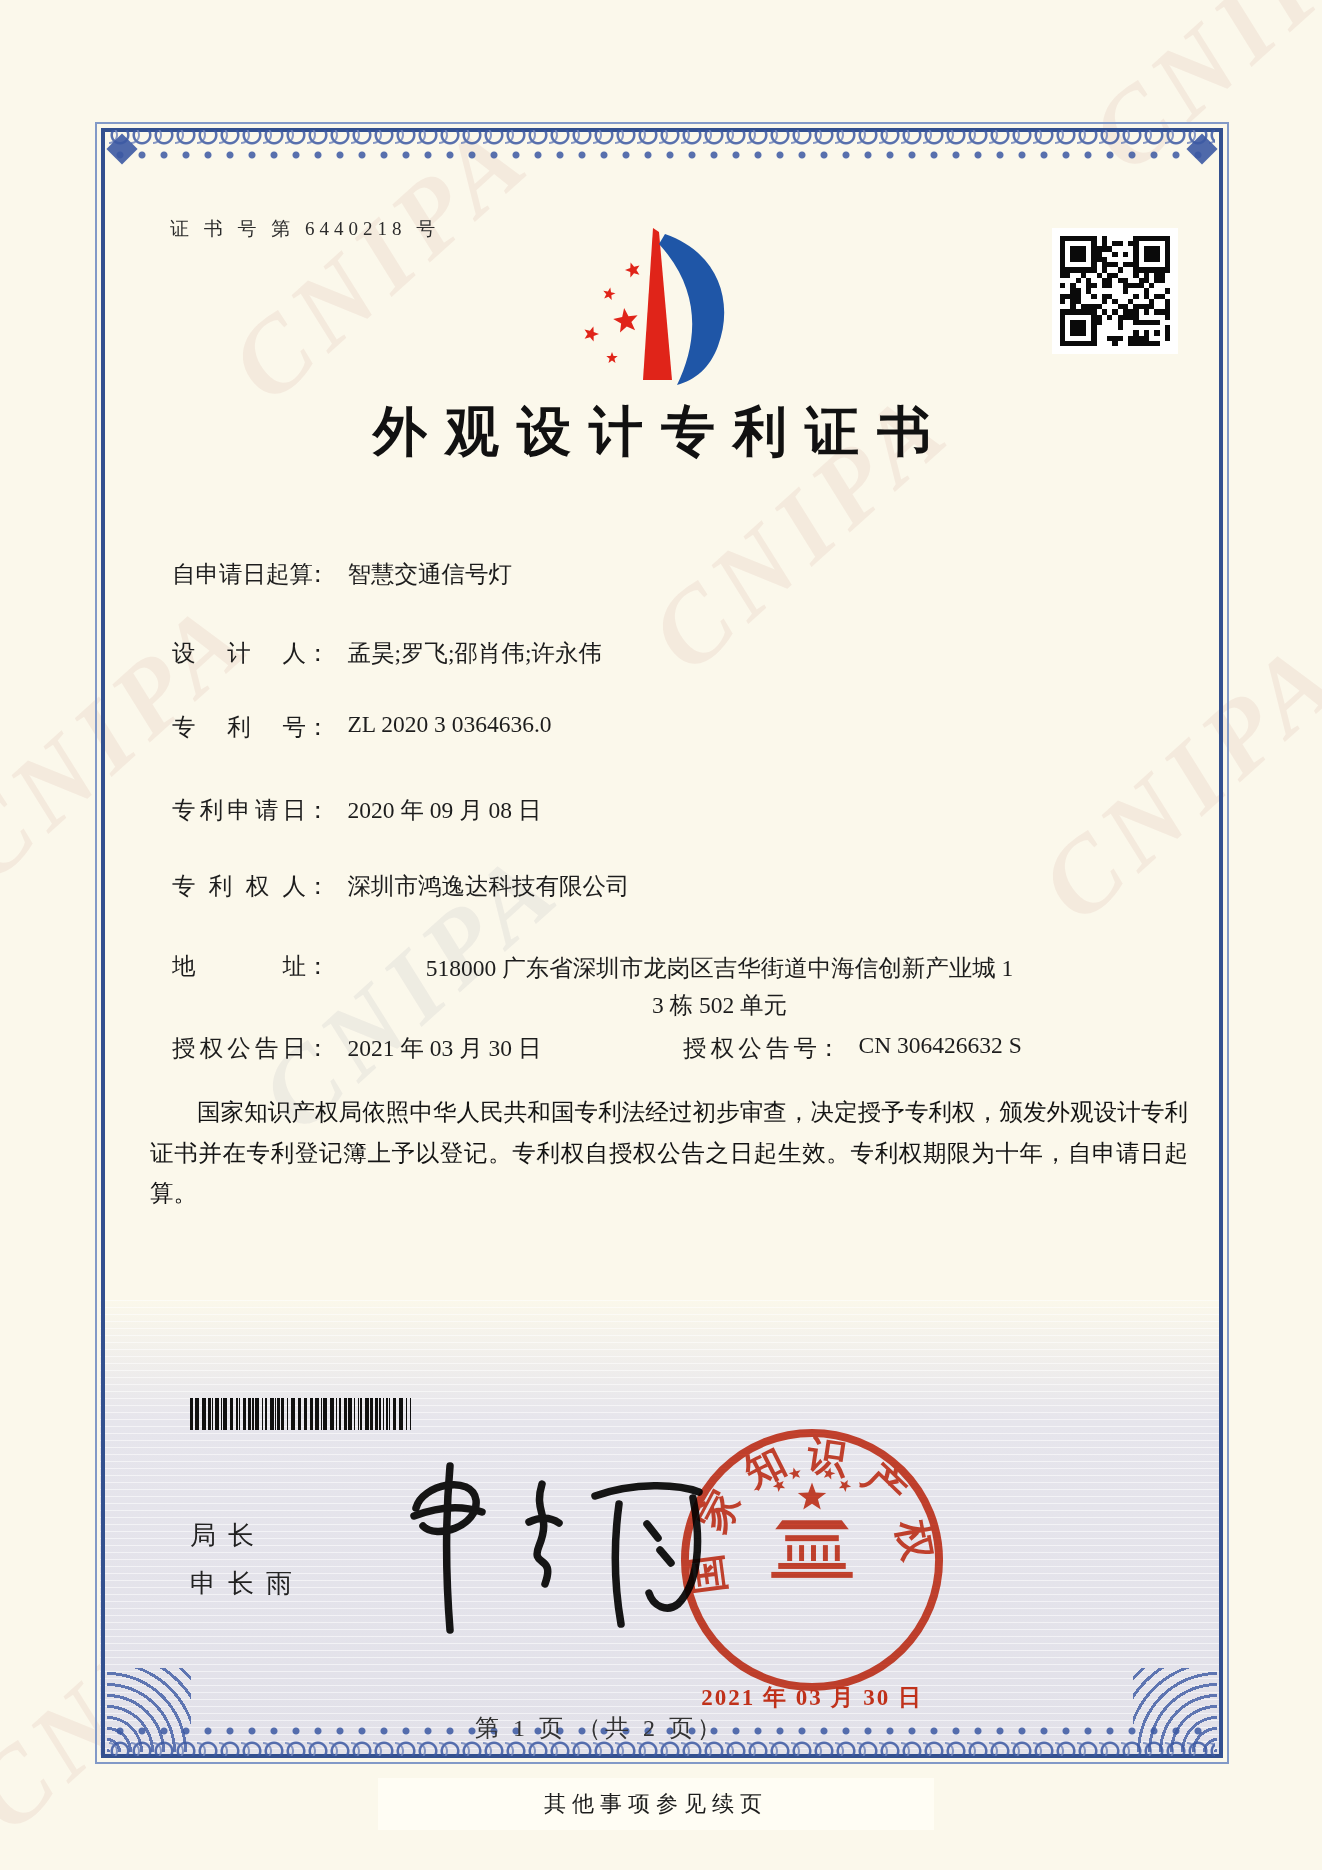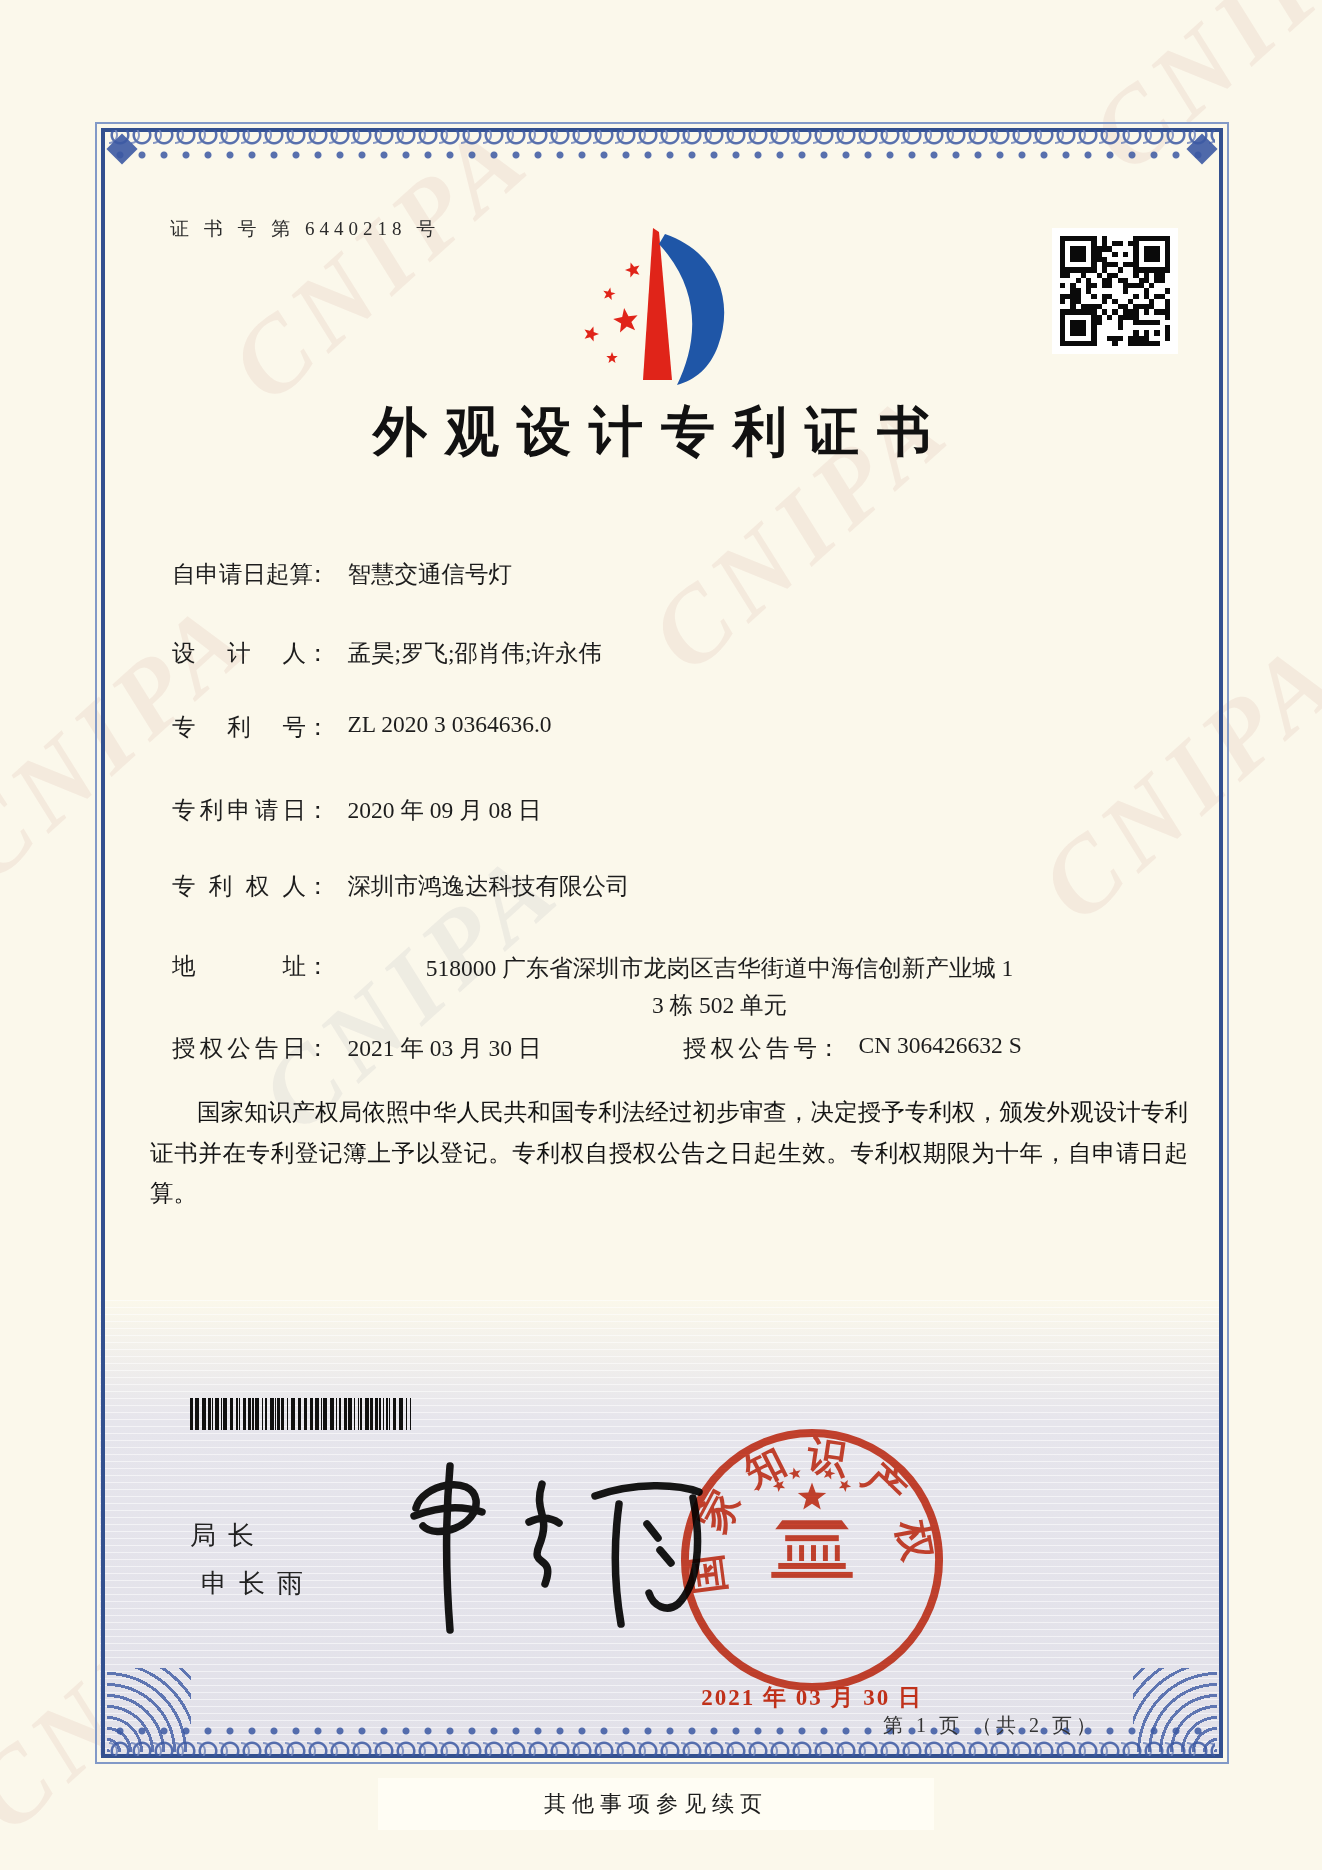--- a/index.html
+++ b/index.html
@@ -76,32 +76,32 @@
   .paras{
     left:150px;top:1092px;width:1038px;z-index:5;
     font-size:23.5px;line-height:40.5px;color:#141414;text-align:justify;
   }
   .paras p{margin:0 0 4px 0;text-indent:2em;}
   
   .barcode{left:190px;top:1398px;width:338px;height:32px;z-index:5;display:flex;align-items:stretch;}
   .barcode i{display:block;background:#101010;height:100%;}
   
   .sig-title{left:190px;top:1518px;z-index:5;font-family:"Liberation Sans", sans-serif;font-size:26px;letter-spacing:12px;color:#222;}
-  .sig-name{left:201px;top:1566px;z-index:5;font-family:Liberation Mono, monospace;font-size:26px;letter-spacing:12px;color:#222;}
+  .sig-name{left:190px;top:1566px;z-index:5;font-family:Liberation Mono, monospace;font-size:26px;letter-spacing:12px;color:#222;}
   .sig-svg{left:392px;top:1452px;z-index:6;}
   
   .seal-svg{left:676px;top:1424px;z-index:7;mix-blend-mode:multiply;opacity:.92;}
   .seal-date{
     left:676px;top:1682px;width:272px;text-align:center;z-index:8;
     font-size:23px;letter-spacing:2px;color:#c0311a;font-weight:bold;
   }
   
   .page-info{
-    left:100px;top:1712px;width:1000px;text-align:right;z-index:5;
-    font-size:20px;letter-spacing:4px;color:#333;
+    left:100px;top:1712px;width:1000px;text-align:center;z-index:5;
+    font-size:24px;letter-spacing:4px;color:#333;
   }
   .cont-band{
     left:378px;top:1778px;width:556px;height:52px;background:#fffdf4;z-index:5;
     display:flex;align-items:center;justify-content:center;
   }
   .cont-note{font-size:22px;letter-spacing:6px;color:#1d1d1d;}
   svg text{font-family:"Liberation Serif", serif;}
 </style>
 </head>
 <body>

